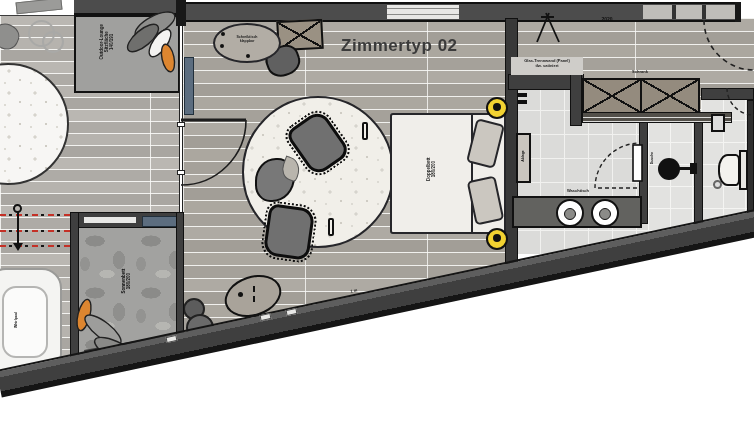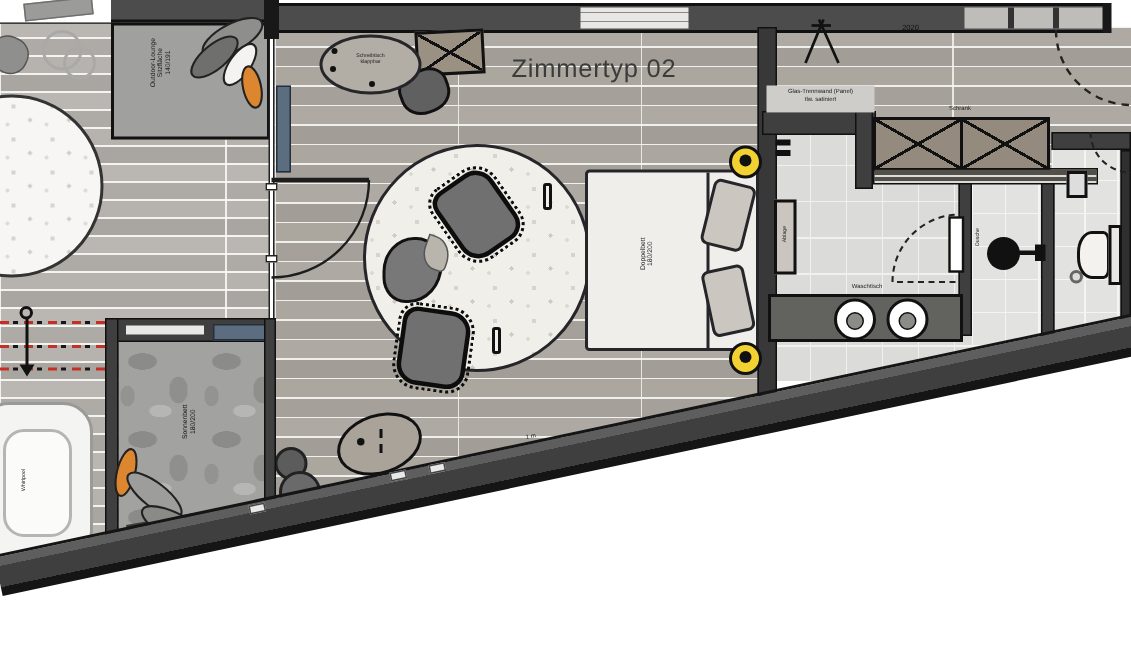--- a/index.html
+++ b/index.html
@@ -1,17 +1,17 @@
 <!DOCTYPE html>
 <html><head>
 <meta charset="utf-8">
 <style>
   html,body{margin:0;padding:0;background:#fff;}
   #stage{position:relative;width:754px;height:435px;overflow:hidden;background:#fff;
-         font-family:"Liberation Sans",sans-serif;color:#222;}
+         font-family:"Liberation Sans",sans-serif;color:#222;font-weight:bold;}
   .abs{position:absolute;}
   
   .wood-terrace{background-color:#b5b2ad;background-image:
     repeating-linear-gradient(90deg, rgba(250,250,248,.85) 0 1px, transparent 1px 150px),
     repeating-linear-gradient(180deg, rgba(250,250,248,.9) 0 1px, transparent 1px 12px),
     repeating-linear-gradient(180deg,#bab7b2 0 12px,#aeaba6 12px 24px,#b6b3ae 24px 36px,#a9a6a1 36px 48px);}
   .wood-room{background-color:#a9a59e;background-image:
     repeating-linear-gradient(90deg, rgba(248,248,246,.8) 0 1px, transparent 1px 122px),
     repeating-linear-gradient(180deg, rgba(248,248,246,.9) 0 1px, transparent 1px 13px),
     repeating-linear-gradient(180deg,#aeaaa3 0 13px,#a29e97 13px 26px,#aba79f 26px 39px,#a5a19a 39px 52px);}

